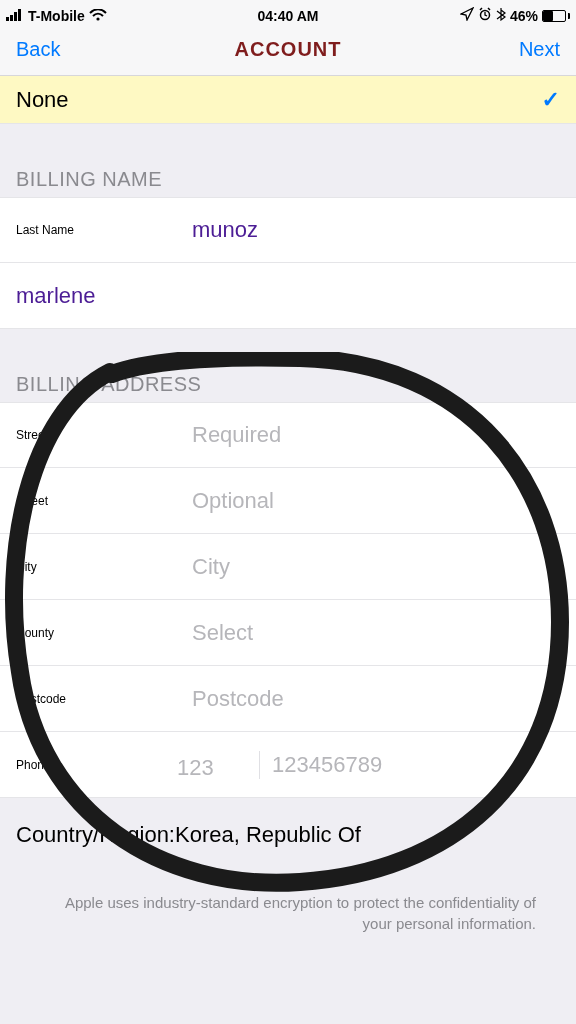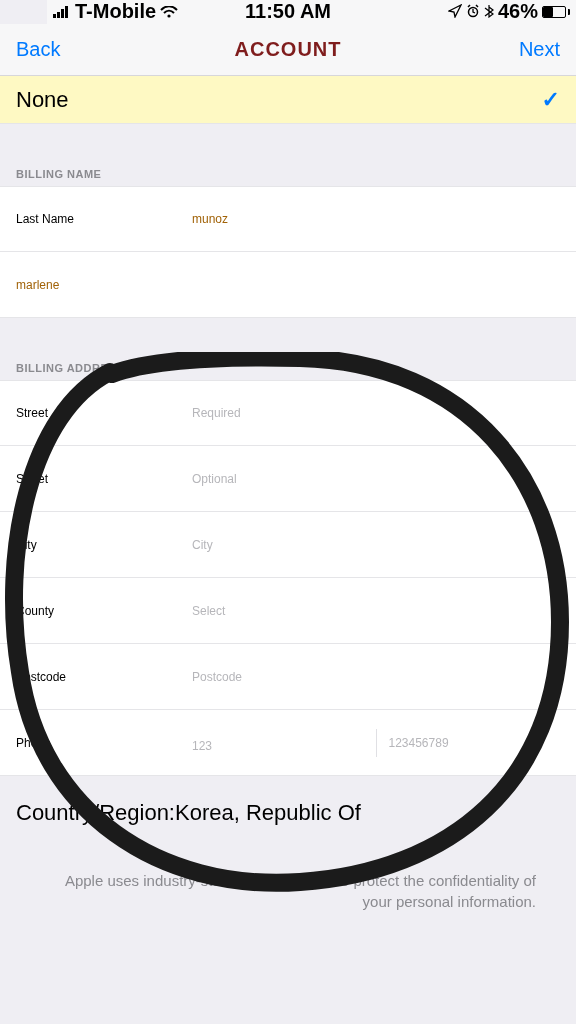--- a/index.html
+++ b/index.html
@@ -2,28 +2,27 @@
 <html><head>
   <meta charset="utf-8">
   <style>
     * { margin: 0; padding: 0; box-sizing: border-box; font-family: -apple-system, "Helvetica Neue", Helvetica, Arial, sans-serif; }
     html, body { width: 576px; height: 1024px; background: #efeef3; overflow: hidden; }
 
     
     .status-bar {
       height: 24px;
       display: flex;
-      align-items: flex-start;
+      align-items: flex-end;
       justify-content: space-between;
       padding: 0 6px;
       background: #f7f7f8;
-      font-size: 20px;
+      font-size: 14px;
       font-weight: 600;
       color: #000;
-      margin-left: 47px;
     }
     .sb-left, .sb-right { display: flex; align-items: center; gap: 4px; }
     .sb-center { position: absolute; left: 50%; transform: translateX(-50%); font-weight: 600; }
 
     
     .nav-bar {
       height: 52px;
       background: #f7f7f8;
       border-bottom: 1px solid #d7d7da;
       display: flex;
@@ -48,34 +47,33 @@
       border-bottom: 1px solid #e5e5e8;
       display: flex;
       align-items: center;
       padding: 0 16px;
       height: 66px;
     }
     .row-white.first { border-top: 1px solid #e5e5e8; }
     .row-white .label { width: 176px; font-size: 12px; color: #000; }
     .row-white input {
       border: none; outline: none; background: transparent;
-      font-size: 12px; color: #a16207; flex: 1;
+      font-size: 22px; color: #4c1d95; flex: 1;
     }
     .row-white input::placeholder { color: #b6b6ba; }
     .row-phone-group { display: flex; flex: 1; align-items: center; }
     .row-phone-group input.pre { width: 70px; margin-top: 7px; }
     .row-phone-group .sep { width: 1px; height: 28px; background: #e0e0e4; margin: 0 12px; }
 
     .section-gap { height: 44px; }
     .section-header {
       padding: 0 28px 6px 16px;
-      font-size: 11px;
+      font-size: 20px;
       color: #8a8a8f;
       letter-spacing: 0.5px;
-      font-weight: bold;
     }
 
     .top-none {
       background: #fef9c3;
       height: 48px;
       display: flex;
       align-items: center;
       padding: 0 16px;
       border-bottom: 1px solid #e5e5e8;
       position: relative;
@@ -142,21 +140,21 @@
     <span class="sb-ic">
       <svg width="18" height="12" viewBox="0 0 18 12">
           <g fill="none" stroke="#000" stroke-width="2">
             <path d="M1 4c5-5 11-5 16 0"></path>
             <path d="M4 7c3-3 7-3 10 0"></path>
           </g>
           <circle cx="9" cy="10" r="1.6" fill="#000"></circle>
         </svg>
     </span>
   </div>
-  <div class="sb-center">11:50 AM</div>
+  <div class="sb-center">04:40 AM</div>
   <div class="sb-right">
     <span class="sb-ic">
       <svg width="14" height="14" viewBox="0 0 14 14">
           <path d="M1 7l12-6-6 12-1-5z" fill="none" stroke="#000" stroke-width="1.3"></path>
         </svg>
     </span>
     <span class="sb-ic">
       <svg width="14" height="14" viewBox="0 0 14 14">
           <circle cx="7" cy="8" r="4.5" fill="none" stroke="#000" stroke-width="1.5"></circle>
           <path d="M7 5v3l2 1" stroke="#000" stroke-width="1.3" fill="none"></path>

